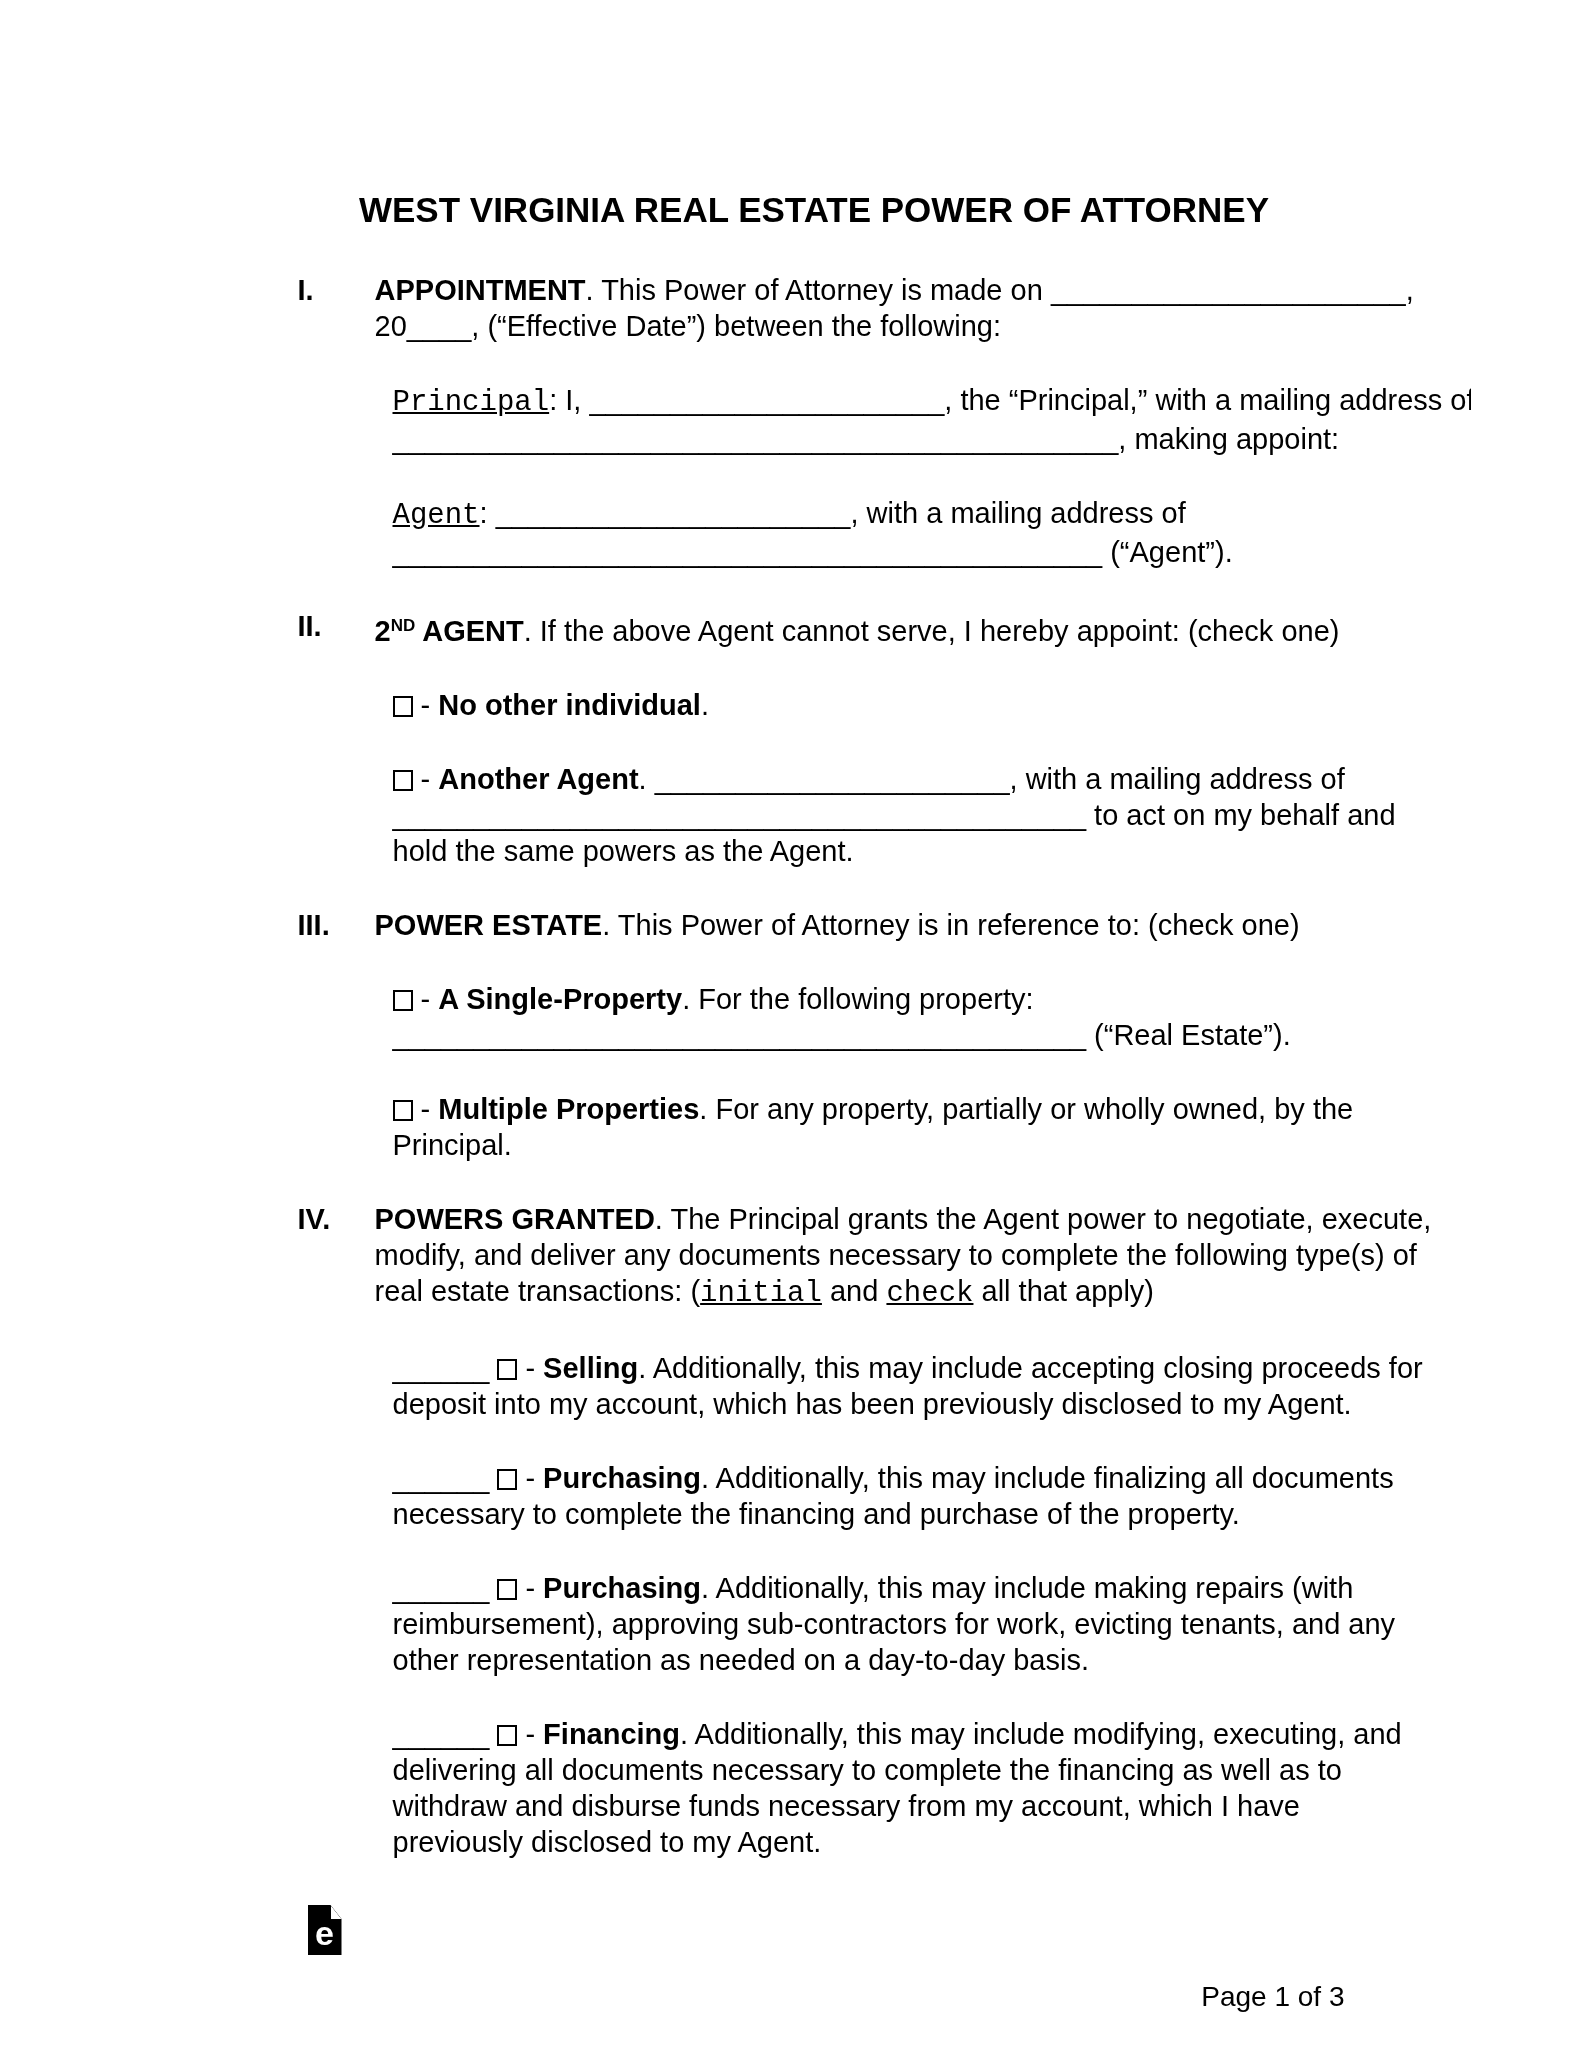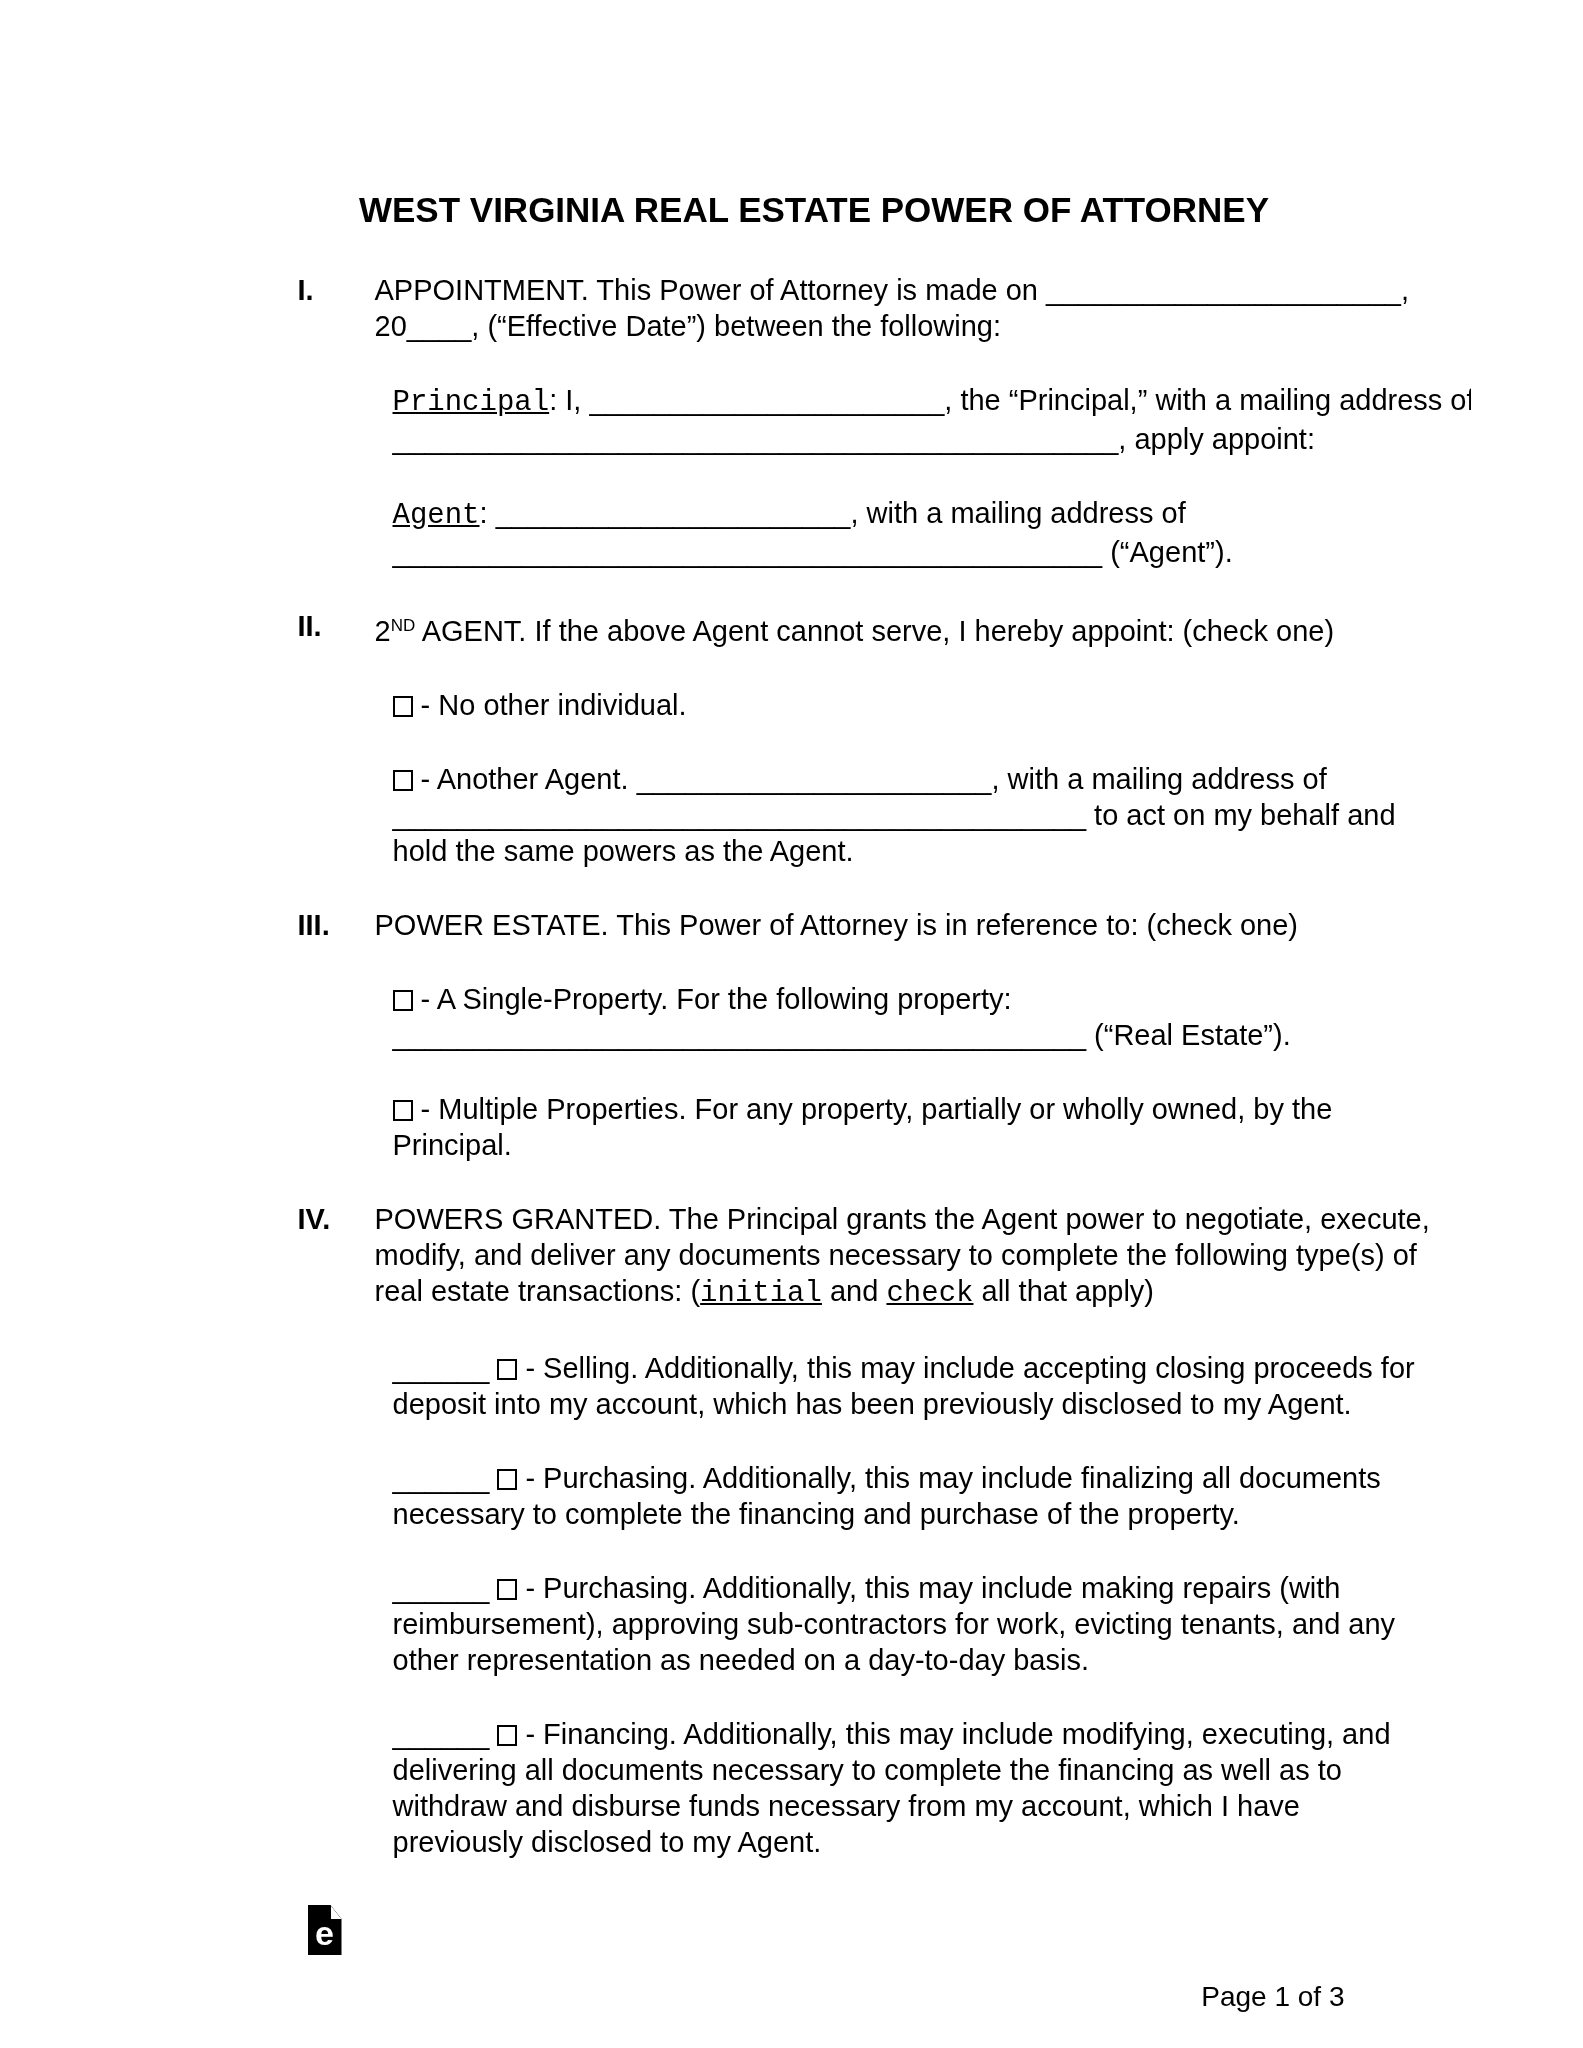--- a/index.html
+++ b/index.html
@@ -32,21 +32,21 @@
     left: 0;
     top: 0;
     font-weight: bold;
     white-space: nowrap;
   }
   p.par {
     margin: 0 0 38px 0;
     white-space: nowrap;
   }
   p.sub { margin-left: 18px; }
-  b { font-weight: normal; }
+  b { font-weight: bold; }
   .u { text-decoration: underline; font-family: Liberation Mono, monospace; }
   sup.ord { font-size: 17px; vertical-align: 10px; letter-spacing: 0; }
   .cb {
     display: inline-block;
     width: 20px;
     height: 21px;
     border: 2.5px solid #000;
     box-sizing: border-box;
     vertical-align: -2px;
     background: #fff;
@@ -89,21 +89,21 @@
 <body>
 
 <div class="page">
 
   <h1 class="title">WEST VIRGINIA REAL ESTATE POWER OF ATTORNEY</h1>
 
   <section class="sec">
     <span class="num">I.</span>
     <p class="par"><b>APPOINTMENT</b><span>. This Power of Attorney is made on </span><span>______________________,</span><br><span>20____, (“Effective Date”) between the following:</span></p>
 
-    <p class="par sub"><span class="u">Principal</span><span>: I, </span><span>______________________</span><span>, the “Principal,” with a mailing address of</span><br><span>_____________________________________________</span><span>, apply appoint:</span></p>
+    <p class="par sub"><span class="u">Principal</span><span>: I, </span><span>______________________</span><span>, the “Principal,” with a mailing address of</span><br><span>_____________________________________________</span><span>, making appoint:</span></p>
 
     <p class="par sub"><span class="u">Agent</span><span>: </span><span>______________________</span><span>, with a mailing address of</span><br><span>____________________________________________</span><span> (“Agent”).</span></p>
   </section>
 
   <section class="sec">
     <span class="num">II.</span>
     <p class="par"><b><span>2</span><sup class="ord">ND</sup><span> AGENT</span></b><span>. If the above Agent cannot serve, I hereby appoint: (check one)</span></p>
 
     <p class="par sub"><span class="cb"></span><span> - </span><b>No other individual</b><span>.</span></p>
 

